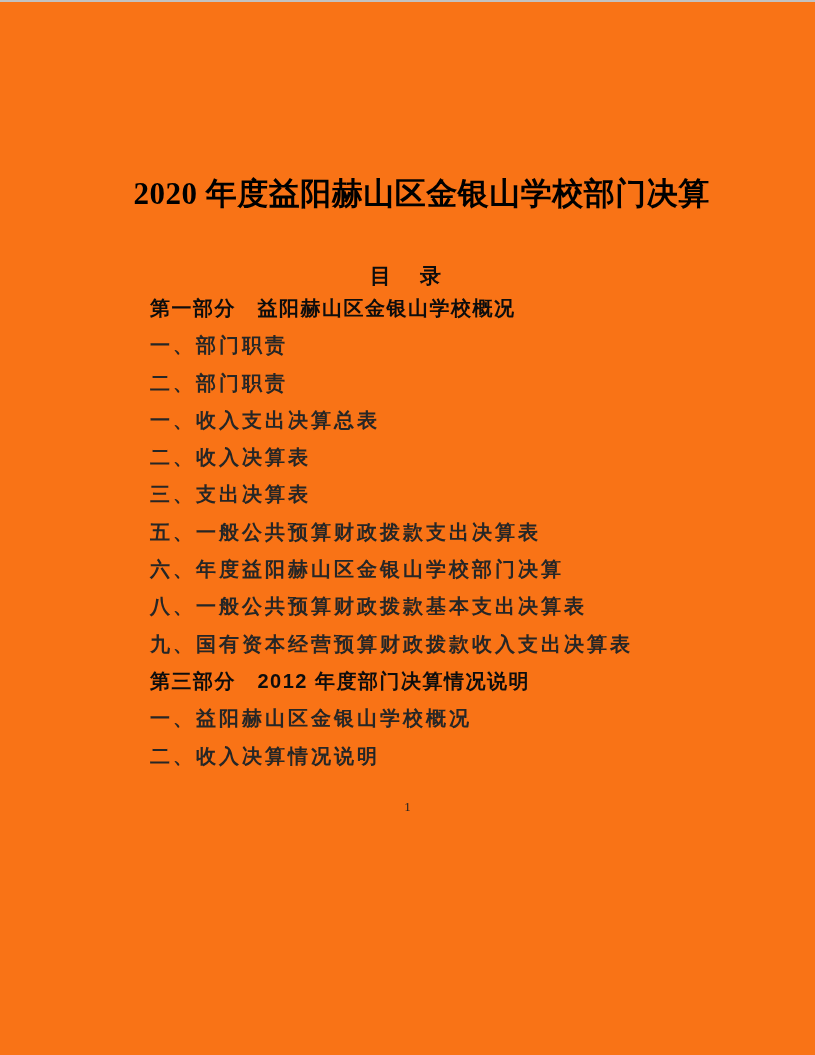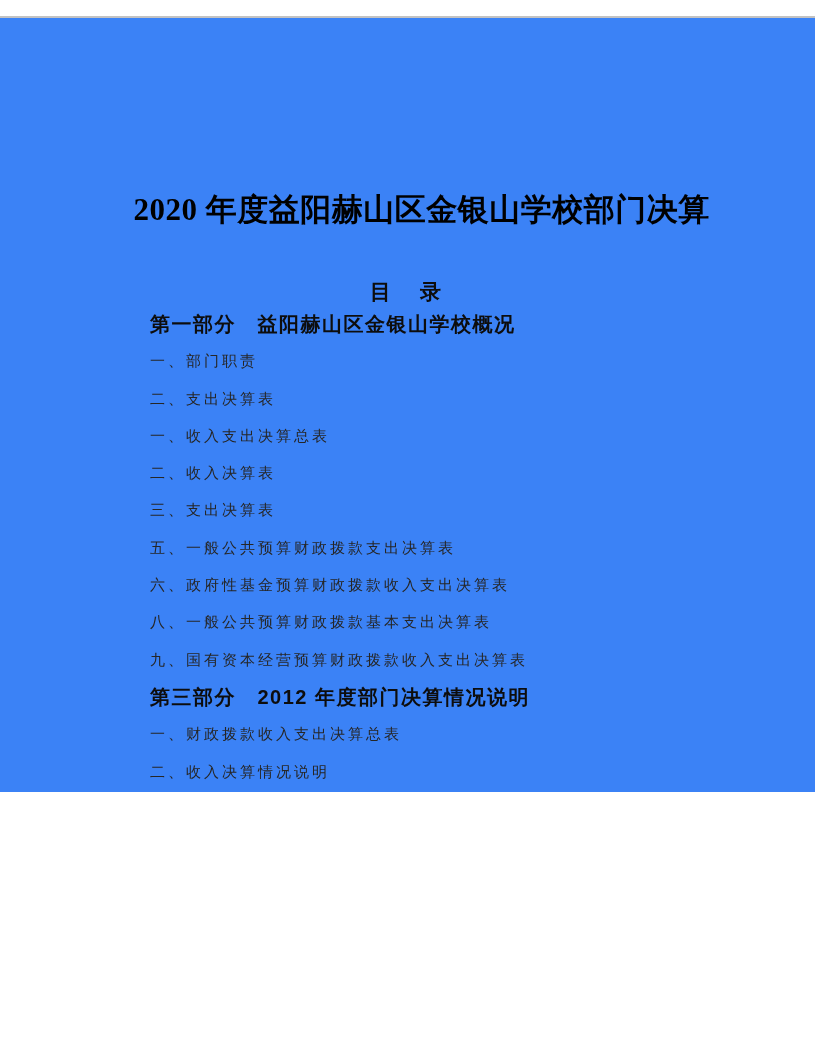--- a/index.html
+++ b/index.html
@@ -1,24 +1,23 @@
 <!DOCTYPE html>
 <html><head>
 <meta charset="utf-8">
 <style>
   html, body { margin: 0; padding: 0; background: #ffffff; }
   .page {
     position: relative;
     width: 815px;
-    height: 776px;
-    background: #3b82f6;
+    height: 1055px;
+    background: #f97316;
     overflow: hidden;
     font-family: "Liberation Serif", serif;
     color: #111;
-    margin-top: 16px;
   }
   .page-edge {
     position: absolute;
     top: 0; left: 0;
     width: 100%; height: 2px;
     background: #c2c2c2;
   }
   .doc-title {
     margin: 0;
     padding: 172px 0 0 28px;
@@ -51,22 +50,22 @@
   }
   .toc-entry.section {
     font-family: "Liberation Sans", sans-serif;
     font-weight: 700;
     font-size: 20px;
     letter-spacing: 1.5px;
     color: #0d0d0d;
   }
   .toc-entry.item {
     font-family: "Liberation Serif", serif;
-    font-weight: 400;
-    font-size: 15px;
+    font-weight: 700;
+    font-size: 20px;
     letter-spacing: 3px;
     color: #262626;
   }
   .page-number {
     margin-top: 22px;
     text-align: center;
     font-family: "Liberation Serif", serif;
     font-size: 13px;
     line-height: 20px;
     color: #222;
@@ -78,27 +77,27 @@
 <div class="page">
   <div class="page-edge"></div>
 
   <h1 class="doc-title">2020 年度益阳赫山区金银山学校部门决算</h1>
 
   <h2 class="toc-heading">目　录</h2>
 
   <div class="toc" id="toc-list">
       <div class="toc-entry section">第一部分　益阳赫山区金银山学校概况</div>
       <div class="toc-entry item">一、部门职责</div>
-      <div class="toc-entry item">二、支出决算表</div>
+      <div class="toc-entry item">二、部门职责</div>
       <div class="toc-entry item">一、收入支出决算总表</div>
       <div class="toc-entry item">二、收入决算表</div>
       <div class="toc-entry item">三、支出决算表</div>
       <div class="toc-entry item">五、一般公共预算财政拨款支出决算表</div>
-      <div class="toc-entry item">六、政府性基金预算财政拨款收入支出决算表</div>
+      <div class="toc-entry item">六、年度益阳赫山区金银山学校部门决算</div>
       <div class="toc-entry item">八、一般公共预算财政拨款基本支出决算表</div>
       <div class="toc-entry item">九、国有资本经营预算财政拨款收入支出决算表</div>
       <div class="toc-entry section">第三部分　2012 年度部门决算情况说明</div>
-      <div class="toc-entry item">一、财政拨款收入支出决算总表</div>
+      <div class="toc-entry item">一、益阳赫山区金银山学校概况</div>
       <div class="toc-entry item">二、收入决算情况说明</div>
     </div>
 
   <div class="page-number">1</div>
 </div>
 
 </body></html>

